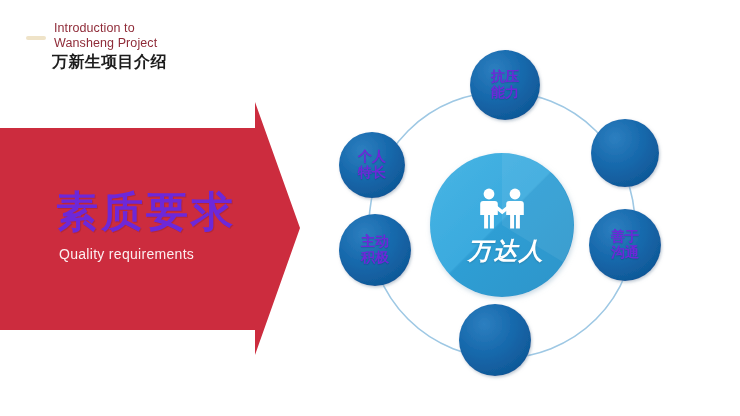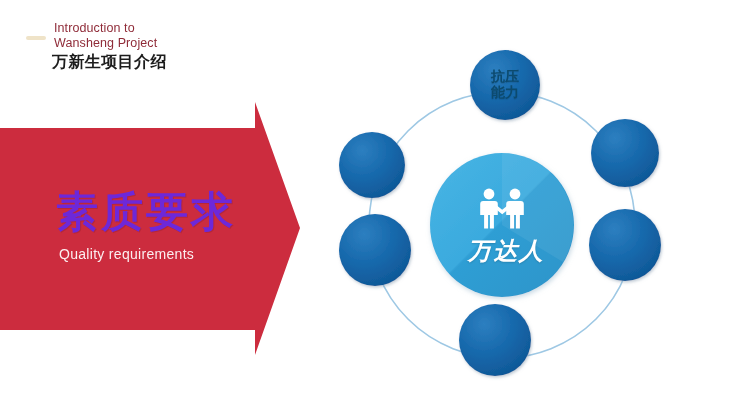--- a/index.html
+++ b/index.html
@@ -92,21 +92,21 @@
     position: absolute;
     left: 320px;
     top: 22px;
     width: 400px;
     height: 380px;
   }
   .diagram svg { display: block; }
 
   .node-label {
     position: absolute;
-    color: #0c4a6e;
+    color: #6d28d9;
     font-weight: bold;
     text-align: center;
     line-height: 1.12;
     white-space: pre-line;
     pointer-events: none;
     text-shadow: 0 1px 1px rgba(0,0,0,0.12);
   }
   .node-label.n2 { font-size: 14px; }
   .node-label.n3 { font-size: 12.5px; }
 
@@ -184,18 +184,24 @@
       <circle cx="185" cy="63" r="35" fill="url(#nodeGrad)" filter="url(#nodeShadow)"></circle>
       <circle cx="305" cy="131" r="34" fill="url(#nodeGrad)" filter="url(#nodeShadow)"></circle>
       <circle cx="305" cy="223" r="36" fill="url(#nodeGrad)" filter="url(#nodeShadow)"></circle>
       <circle cx="175" cy="318" r="36" fill="url(#nodeGrad)" filter="url(#nodeShadow)"></circle>
       <circle cx="55" cy="228" r="36" fill="url(#nodeGrad)" filter="url(#nodeShadow)"></circle>
       <circle cx="52" cy="143" r="33" fill="url(#nodeGrad)" filter="url(#nodeShadow)"></circle>
     </svg>
 
     <div class="node-label n2" style="left:153px; top:47px;  width:64px;">抗压
 能力</div>
+    <div class="node-label n2" style="left:273px; top:207px; width:64px;">善于
+沟通</div>
+    <div class="node-label n2" style="left:23px;  top:212px; width:64px;">主动
+积极</div>
+    <div class="node-label n2" style="left:20px;  top:127px; width:64px;">个人
+特长</div>
 
     <div class="center-label" style="left:126px; top:213px; width:120px;font-style:italic;">万达人</div>
 
   </div>
 
 </div>
 
 </body></html>

